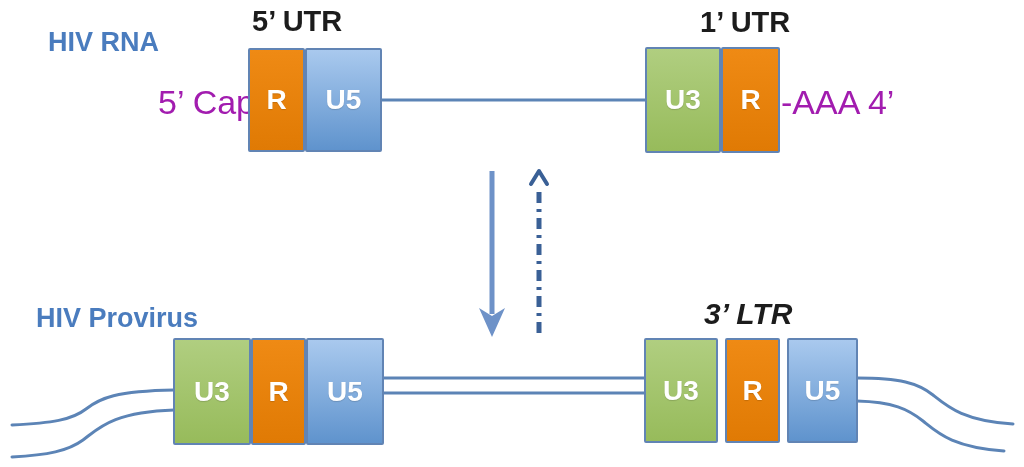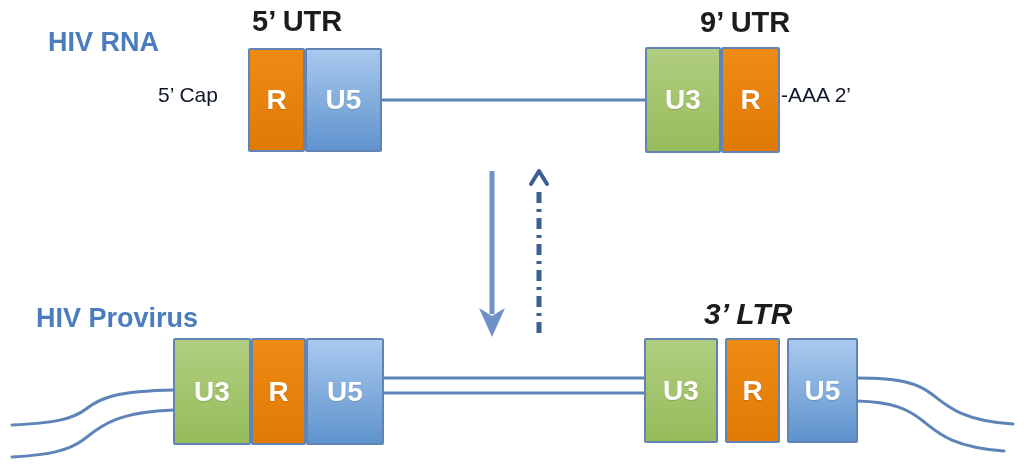--- a/index.html
+++ b/index.html
@@ -18,22 +18,22 @@
     white-space:nowrap;
   }
   .heading-black{
     color:#1c1c1c;
     font-weight:bold;
     font-size:29px;
     white-space:nowrap;
     text-align:center;
   }
   .plain-black{
-    color:#0f172a;
-    font-size:21px;
+    color:#a21caf;
+    font-size:34px;
     white-space:nowrap;
   }
   .gene-box{
     position:absolute;
     box-sizing:border-box;
     border:2px solid #6184b4;
     border-radius:2px;
     display:flex;
     align-items:center;
     justify-content:center;
@@ -78,30 +78,30 @@
 
   <div class="abs plain-black" style="left:158px;top:83px;">5’ Cap</div>
 
   <div class="gene-box box-orange" style="left:248px;top:48px;width:57px;height:104px;">
     <span>R</span>
   </div>
   <div class="gene-box box-blue" style="left:305px;top:48px;width:77px;height:104px;">
     <span>U5</span>
   </div>
 
-  <div class="abs heading-black" style="left:700px;top:6px;">9’ UTR</div>
+  <div class="abs heading-black" style="left:700px;top:6px;">1’ UTR</div>
 
   <div class="gene-box box-green" style="left:645px;top:47px;width:76px;height:106px;">
     <span>U3</span>
   </div>
   <div class="gene-box box-orange" style="left:721px;top:47px;width:59px;height:106px;">
     <span>R</span>
   </div>
 
-  <div class="abs plain-black" style="left:781px;top:83px;">-AAA 2’</div>
+  <div class="abs plain-black" style="left:781px;top:83px;">-AAA 4’</div>
 
   <div class="abs heading-blue" style="left:36px;top:303px;">HIV Provirus</div>
 
 
   <div class="gene-box box-green" style="left:173px;top:338px;width:78px;height:107px;">
     <span>U3</span>
   </div>
   <div class="gene-box box-orange" style="left:251px;top:338px;width:55px;height:107px;">
     <span>R</span>
   </div>

